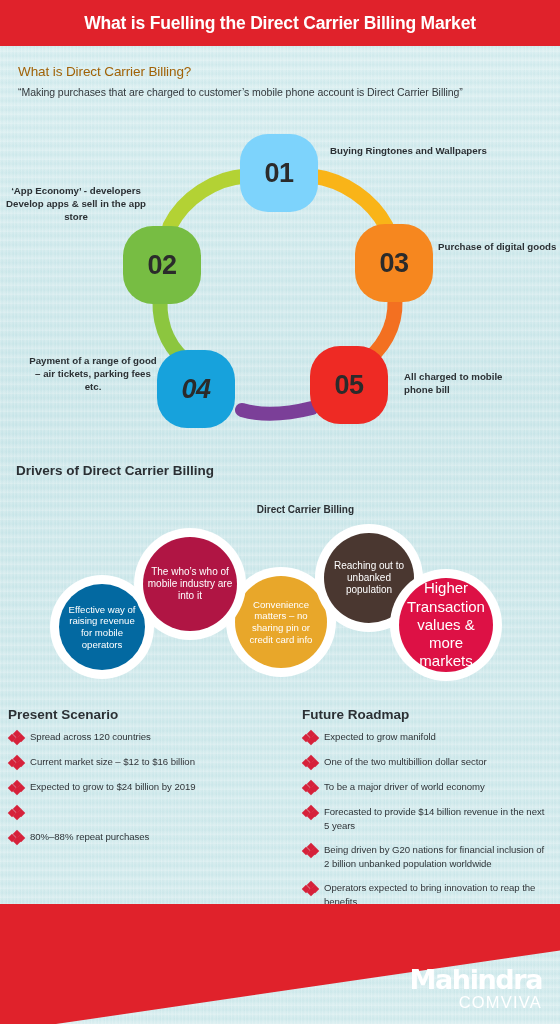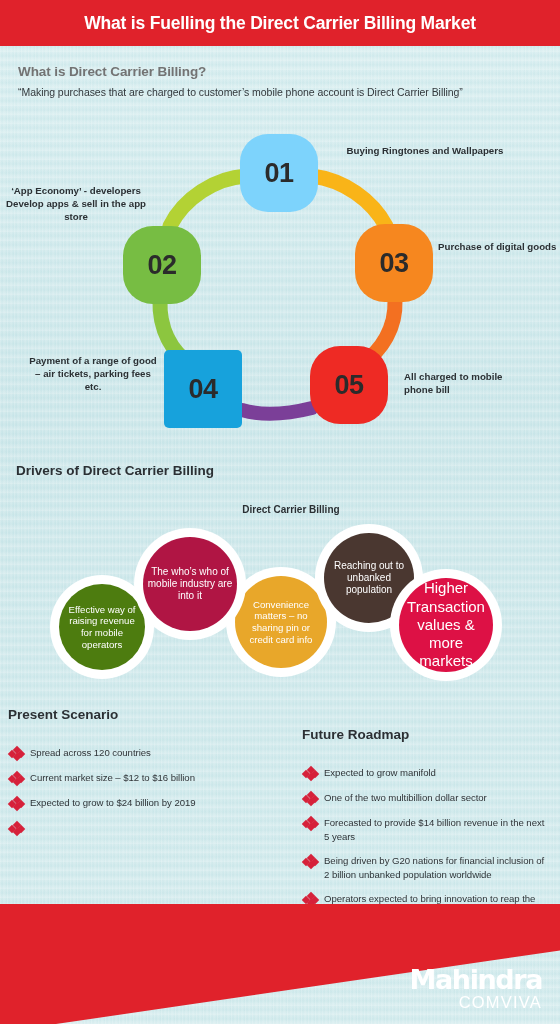--- a/index.html
+++ b/index.html
@@ -35,21 +35,21 @@
   #header h1 {
     color: #ffffff;
     font-size: 17.5px;
     font-weight: bold;
     letter-spacing: -0.2px;
   }
 
   
   #intro { position: absolute; top: 64px; left: 18px; width: 524px; }
   #intro .q {
-    font-size: 13.5px; font-weight: bold; color: #737373;
+    font-size: 13.5px; font-weight: normal; color: #a16207;
     letter-spacing: -0.1px;
   }
   #intro .a {
     margin-top: 7px;
     font-size: 10.5px; color: #33383c; letter-spacing: -0.05px;
   }
 
   
   #wheel {
     position: absolute; top: 118px; left: 0;
@@ -60,46 +60,46 @@
     position: absolute;
     width: 78px; height: 78px;
     border-radius: 30px;
     display: flex; align-items: center; justify-content: center;
     font-size: 27px; font-weight: bold; color: #2b2b2b;
     letter-spacing: -0.5px;
   }
   #node01 { left: 240px; top: 16px;  background: #fbc316; border-radius: 28px; }
   #node02 { left: 123px; top: 108px; background: #77bd43; border-radius: 30px; }
   #node03 { left: 355px; top: 106px; background: #f6871f; border-radius: 30px; }
-  #node04 { left: 164px; top: 232px; background: #17a2dc; border-radius: 5px; }
+  #node04 { left: 157px; top: 232px; background: #17a2dc; border-radius: 30px; font-style: italic; }
   #node05 { left: 310px; top: 228px; background: #ee2a24; border-radius: 30px; }
 
   .wheel-center {
     position: absolute; left: 215px; top: 142px; width: 160px;
     text-align: center;
     font-size: 12.5px; font-weight: bold; color: #2f3438; line-height: 1.32;
   }
   .callout {
     position: absolute;
     font-size: 9.7px; font-weight: bold; color: #2b3034; line-height: 1.34;
   }
-  #co01 { left: 330px; top: 26px;  width: 190px; text-align: center; }
+  #co01 { left: 330px; top: 26px;  width: 190px; text-align: left; }
   #co02 { left: 2px;   top: 66px;  width: 148px; text-align: center; }
   #co03 { left: 438px; top: 122px; width: 125px; text-align: left; }
   #co04 { left: 28px;  top: 236px; width: 130px; text-align: center; }
   #co05 { left: 404px; top: 252px; width: 120px; text-align: left; }
 
   
   #drivers-title {
     position: absolute; top: 463px; left: 16px;
     font-size: 13.5px; font-weight: bold; color: #2b3034;
   }
   #dcb-label {
     position: absolute; top: 503px; left: 228px; width: 126px;
-    text-align: center; font-size: 10px; font-weight: bold;
+    text-align: right; font-size: 10px; font-weight: bold;
     color: #2b3034; line-height: 1.34;
   }
   .bubble {
     position: absolute;
     border-radius: 50%;
     background: #ffffff;
     display: flex; align-items: center; justify-content: center;
     box-shadow: 0 0 0 0 rgba(0,0,0,0);
   }
   .bubble .inner {
@@ -119,22 +119,22 @@
   #b4 { left: 315px; top: 524px; width: 108px; height: 108px; }
   #b4 .inner { width: 90px; height: 90px; background: #4a3730; font-size: 10px; }
   #b5 { left: 390px; top: 569px; width: 112px; height: 112px; }
   #b5 .inner { width: 94px; height: 94px; background: #dd1145; font-size: 15px; }
 
   
   .col-title {
     font-size: 13.5px; font-weight: bold; color: #2b3034;
   }
   #col-left  { position: absolute; top: 707px; left: 8px;  width: 268px; }
-  #col-right { position: absolute; top: 727px; left: 302px; width: 250px; }
-  .bullets { margin-top: 24px; }
+  #col-right { position: absolute; top: 707px; left: 302px; width: 250px; }
+  .bullets { margin-top: 8px; }
   .bullet {
     display: flex; align-items: flex-start;
     margin-bottom: 11px;
   }
   .bullet .glyph {
     flex: 0 0 22px;
     position: relative; width: 22px; height: 13px; margin-top: 1px;
   }
   .bullet .glyph i {
     position: absolute; display: block;
@@ -234,21 +234,21 @@
     <div class="callout" id="co02">‘App Economy’ - developers Develop apps &amp; sell in the app store</div>
     <div class="callout" id="co03">Purchase of digital goods</div>
     <div class="callout" id="co04">Payment of a range of good – air tickets, parking fees etc.</div>
     <div class="callout" id="co05">All charged to mobile phone bill</div>
   </div>
 
   <div id="drivers-title">Drivers of Direct Carrier Billing</div>
   <div id="dcb-label">Direct Carrier Billing</div>
 
   <div class="bubble" id="b1">
-    <div class="inner" style="background: #4d7c0f;">Effective way of raising revenue for mobile operators</div>
+    <div class="inner" style="background: #0369a1;">Effective way of raising revenue for mobile operators</div>
   </div>
   <div class="bubble" id="b3">
     <div class="inner" style="background: rgb(232, 167, 42);">Convenience matters – no sharing pin or credit card info</div>
   </div>
   <div class="bubble" id="b2">
     <div class="inner" style="background: rgb(176, 21, 68);">The who’s who of mobile industry are into it</div>
   </div>
   <div class="bubble" id="b4">
     <div class="inner" style="background: rgb(74, 55, 48);">Reaching out to unbanked population</div>
   </div>
@@ -287,20 +287,29 @@
           <span class="txt">Expected to grow to $24 billion by 2019</span>
         </div>
         <div class="bullet">
           <span class="glyph">
             <i style="background: rgb(214, 33, 58);"></i>
             <i style="background: rgb(214, 33, 58);"></i>
             <i style="background: rgb(214, 33, 58);"></i>
             <i style="background: rgb(214, 33, 58);"></i>
           </span>
         </div>
+        <div class="bullet">
+          <span class="glyph">
+            <i style="background: rgb(214, 33, 58);"></i>
+            <i style="background: rgb(214, 33, 58);"></i>
+            <i style="background: rgb(214, 33, 58);"></i>
+            <i style="background: rgb(214, 33, 58);"></i>
+          </span>
+          <span class="txt">80%–88% repeat purchases</span>
+        </div>
       </div>
   </div>
 
   <div id="col-right">
     <div class="col-title">Future Roadmap</div>
     <div class="bullets" id="future-list">
         <div class="bullet">
           <span class="glyph">
             <i style="background: rgb(214, 33, 58);"></i>
             <i style="background: rgb(214, 33, 58);"></i>
@@ -310,20 +319,29 @@
           <span class="txt">Expected to grow manifold</span>
         </div>
         <div class="bullet">
           <span class="glyph">
             <i style="background: rgb(214, 33, 58);"></i>
             <i style="background: rgb(214, 33, 58);"></i>
             <i style="background: rgb(214, 33, 58);"></i>
             <i style="background: rgb(214, 33, 58);"></i>
           </span>
           <span class="txt">One of the two multibillion dollar sector</span>
+        </div>
+        <div class="bullet">
+          <span class="glyph">
+            <i style="background: rgb(214, 33, 58);"></i>
+            <i style="background: rgb(214, 33, 58);"></i>
+            <i style="background: rgb(214, 33, 58);"></i>
+            <i style="background: rgb(214, 33, 58);"></i>
+          </span>
+          <span class="txt">To be a major driver of world economy</span>
         </div>
         <div class="bullet">
           <span class="glyph">
             <i style="background: rgb(214, 33, 58);"></i>
             <i style="background: rgb(214, 33, 58);"></i>
             <i style="background: rgb(214, 33, 58);"></i>
             <i style="background: rgb(214, 33, 58);"></i>
           </span>
           <span class="txt">Forecasted to provide $14 billion revenue in the next 5 years</span>
         </div>

